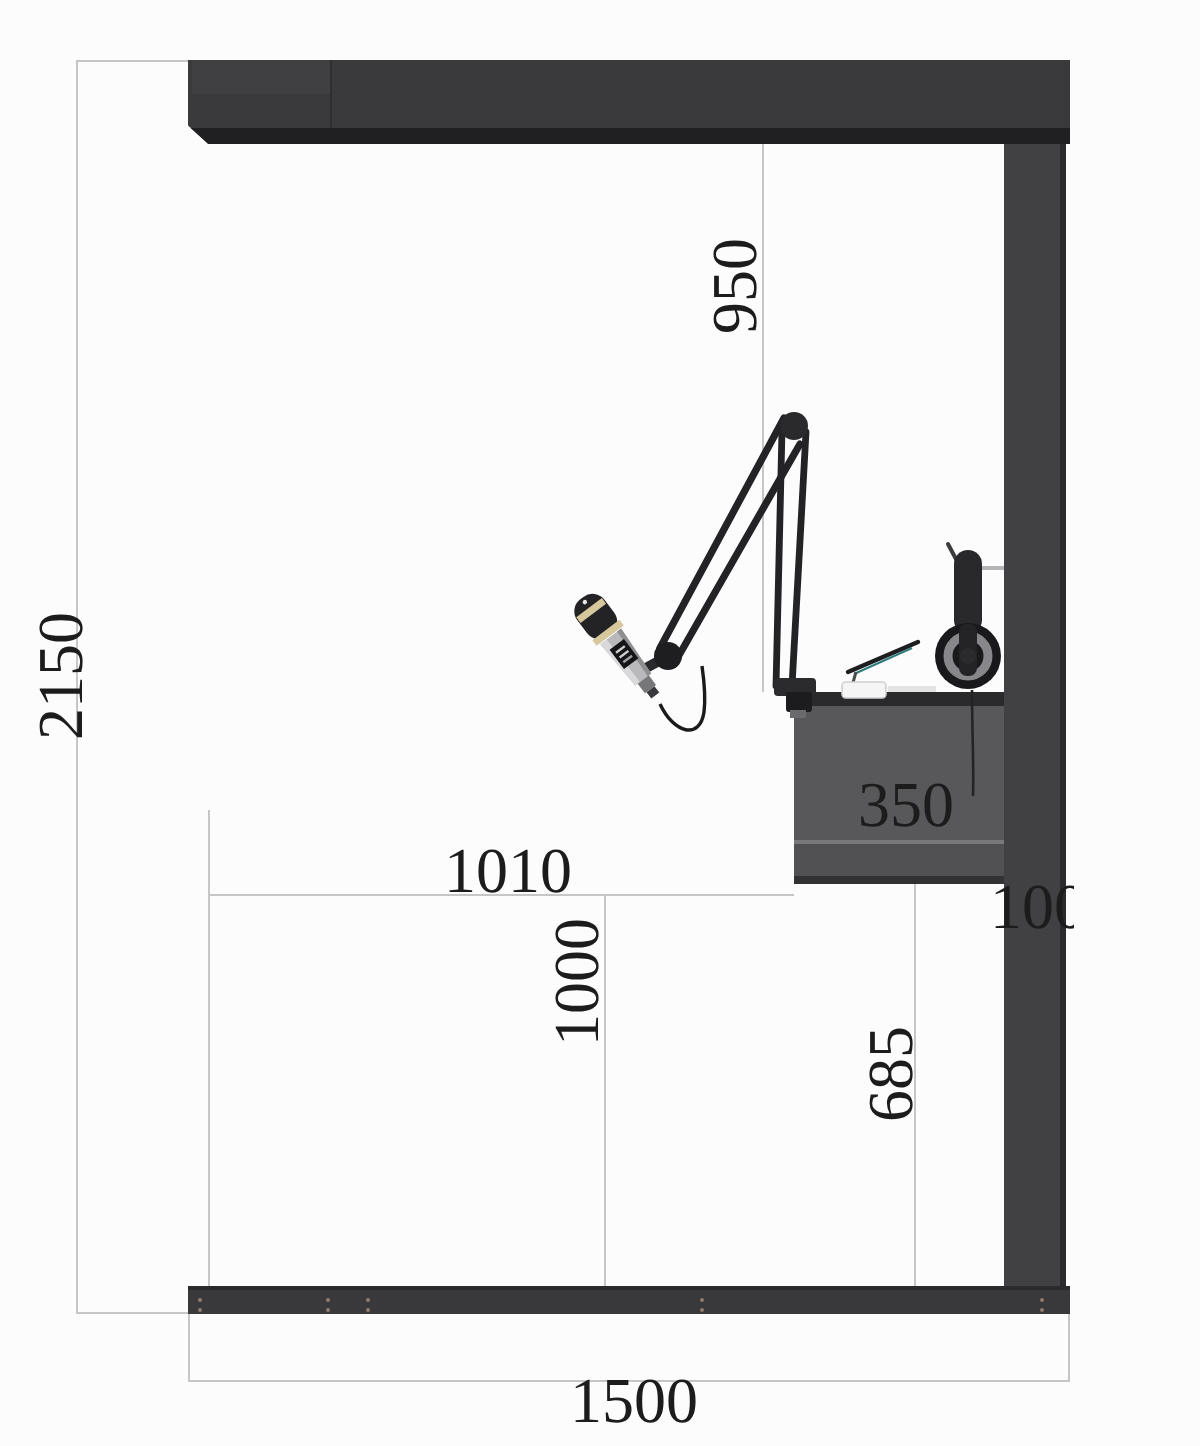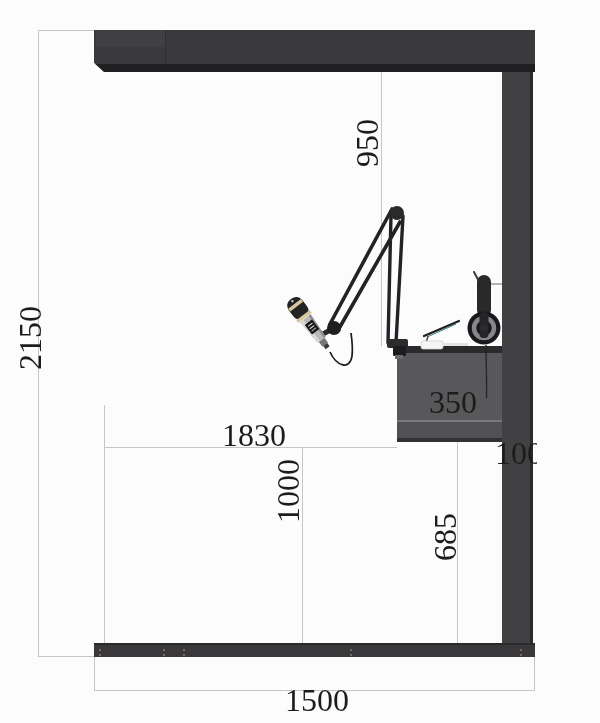--- a/index.html
+++ b/index.html
@@ -131,20 +131,20 @@
       <circle cx="484" cy="328" r="16.5" fill="#19191b"></circle>
       <circle cx="484" cy="328" r="10" fill="none" stroke="#87878b" stroke-width="4.5"></circle>
       <rect x="479.5" y="312" width="9" height="26" rx="4" fill="#242426"></rect>
       <circle cx="484" cy="328" r="4" fill="#2b2b2d"></circle>
       <path d="M486,345 C486,365 487,384 486.5,398" fill="none" stroke="#242426" stroke-width="1.3"></path>
     </g>
   </svg>
 
   <div class="dimtext v z6" style="left:30px;top:338px;">2150</div>
   <div class="dimtext v z6" style="left:367px;top:143px;">950</div>
-  <div class="dimtext z6" style="left:254px;top:435px;">1830</div>
+  <div class="dimtext z6" style="left:254px;top:435px;">1010</div>
   <div class="dimtext v z6" style="left:288px;top:491px;">1000</div>
   <div class="dimtext v z6" style="left:445px;top:537px;">685</div>
   <div class="dimtext z6" style="left:453px;top:402px;">350</div>
   <div id="dim-100-clip">100</div>
   <div class="dimtext z6" style="left:317px;top:700px;">1500</div>
 
 </div>
 
 </body></html>

